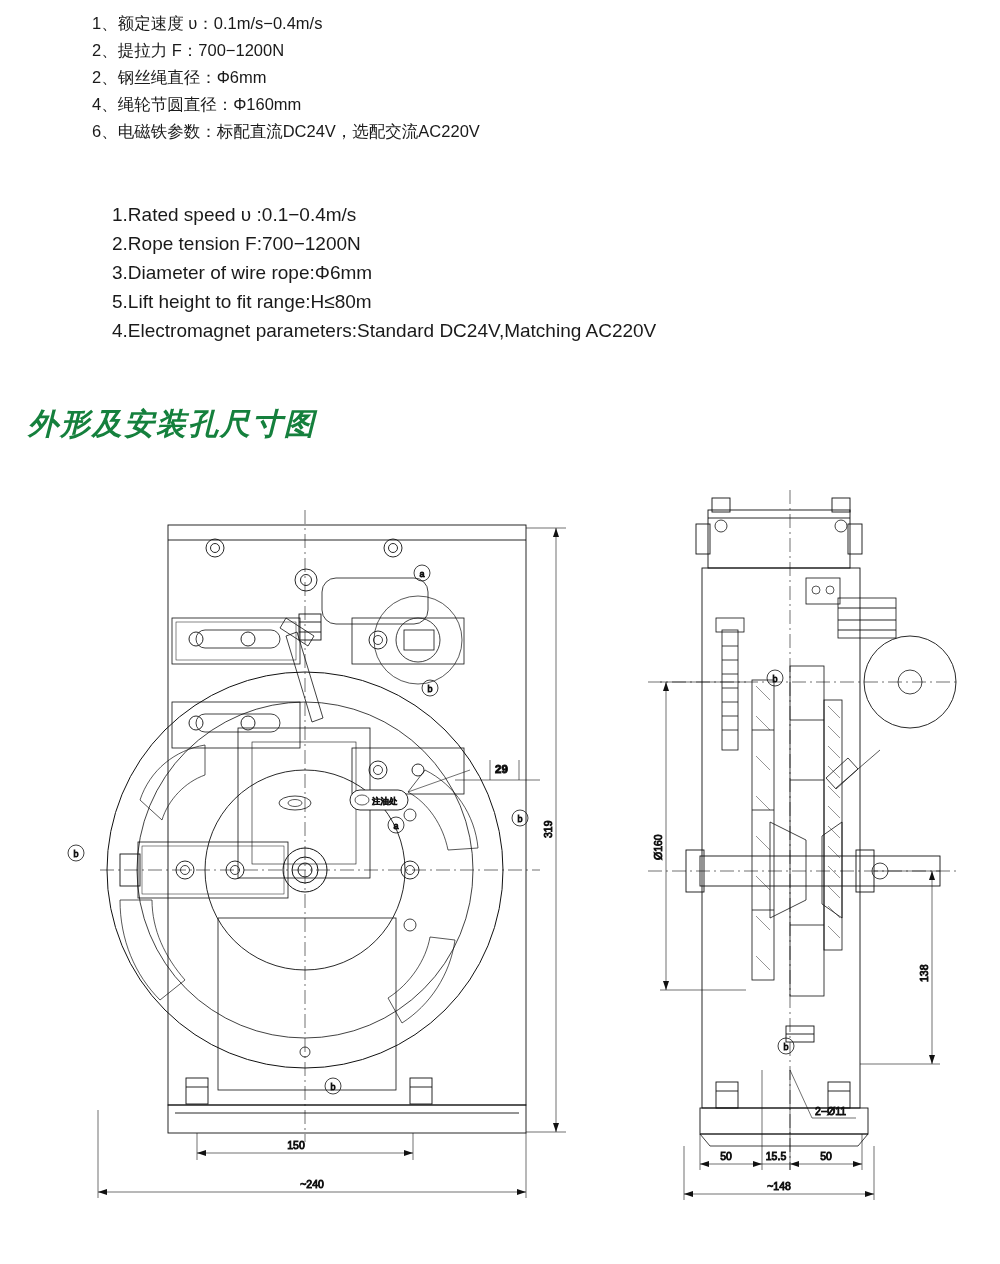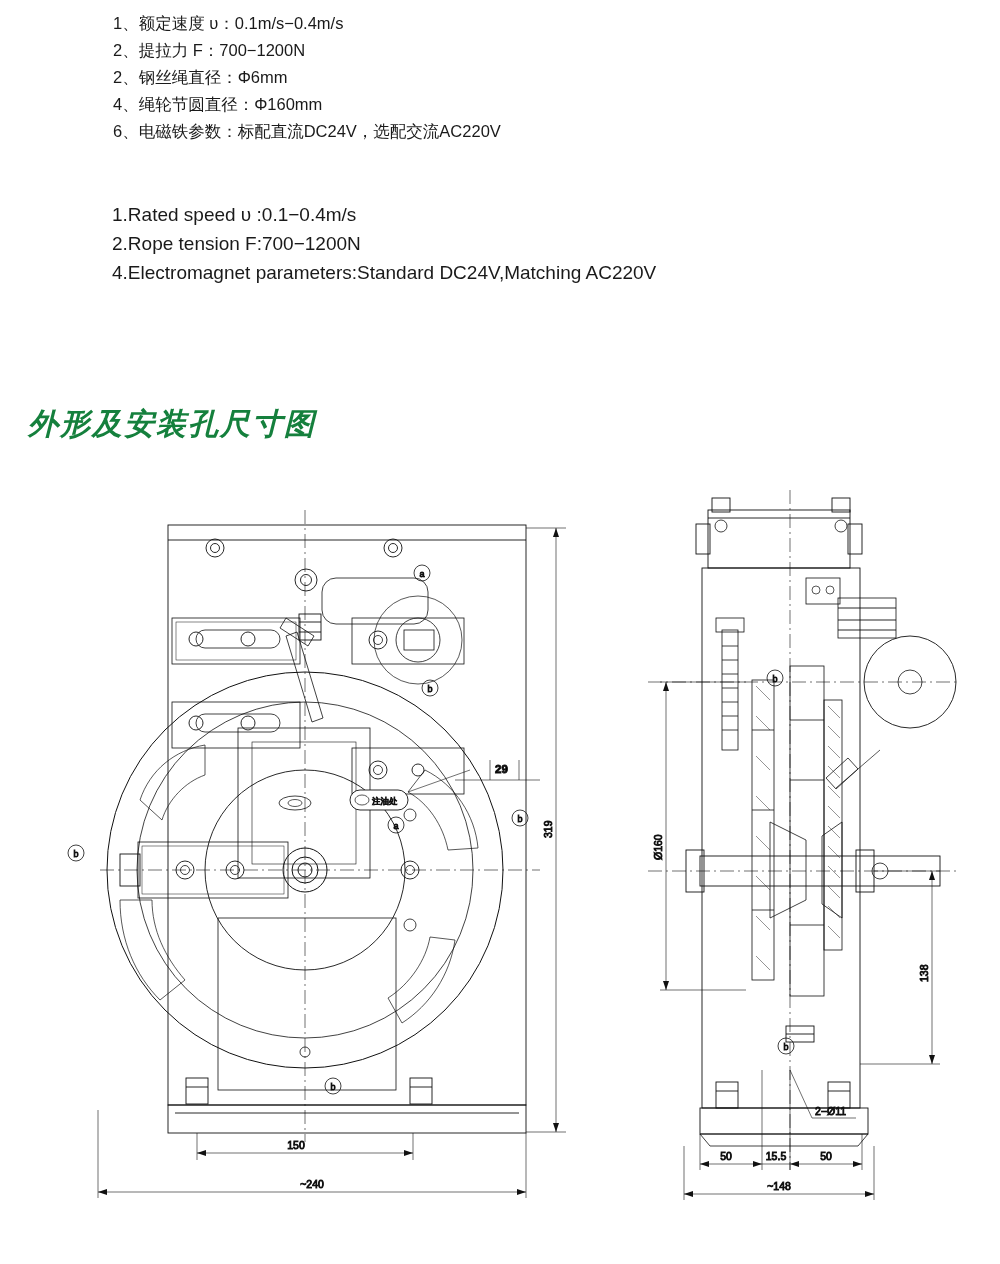--- a/index.html
+++ b/index.html
@@ -15,21 +15,21 @@
     color: #1a1a1a;
     overflow: hidden;
   }
   .specs-cn {
     position: absolute;
     left: 92px;
     top: 10px;
     font-size: 16.5px;
     line-height: 27px;
   }
-  .specs-cn div { white-space: nowrap; margin-left: 21px; }
+  .specs-cn div { white-space: nowrap; }
   .specs-en {
     position: absolute;
     left: 112px;
     top: 200px;
     font-size: 19px;
     line-height: 29px;
   }
   .specs-en div { white-space: nowrap; }
   .section-heading {
     position: absolute;
@@ -80,20 +80,22 @@
   <div>1、额定速度 υ：0.1m/s−0.4m/s</div>
   <div>2、提拉力 F：700−1200N</div>
   <div>2、钢丝绳直径：Φ6mm</div>
   <div>4、绳轮节圆直径：Φ160mm</div>
   <div>6、电磁铁参数：标配直流DC24V，选配交流AC220V</div>
 </div>
 
 <div class="specs-en">
   <div>1.Rated speed υ :0.1−0.4m/s</div>
   <div>2.Rope tension F:700−1200N</div>
+  <div>3.Diameter of wire rope:Φ6mm</div>
+  <div>5.Lift height to fit range:H≤80m</div>
   <div>4.Electromagnet parameters:Standard DC24V,Matching AC220V</div>
 </div>
 
 <div class="section-heading">外形及安装孔尺寸图</div>
 
 <div class="drawing">
 <svg width="1000" height="790" viewBox="0 0 1000 790" xmlns="http://www.w3.org/2000/svg">
   <g fill="none" stroke="#111" stroke-width="0.9">
 
     <rect x="168" y="55" width="358" height="580"></rect>

